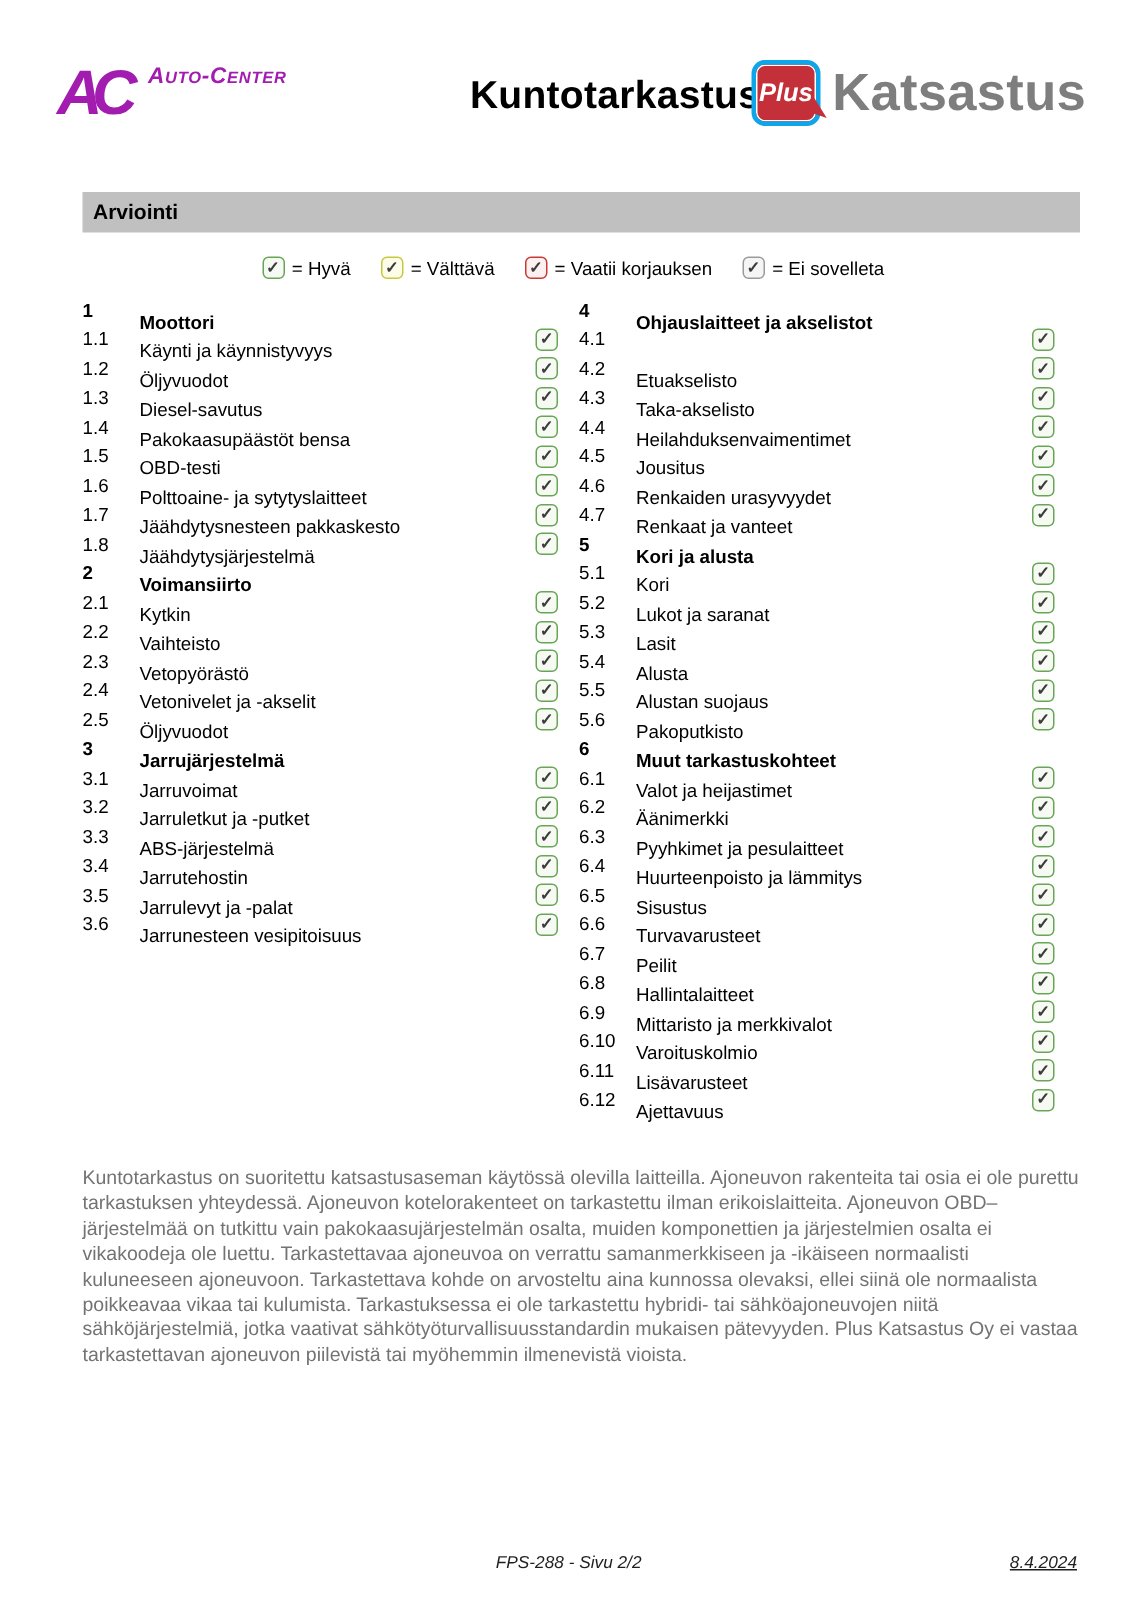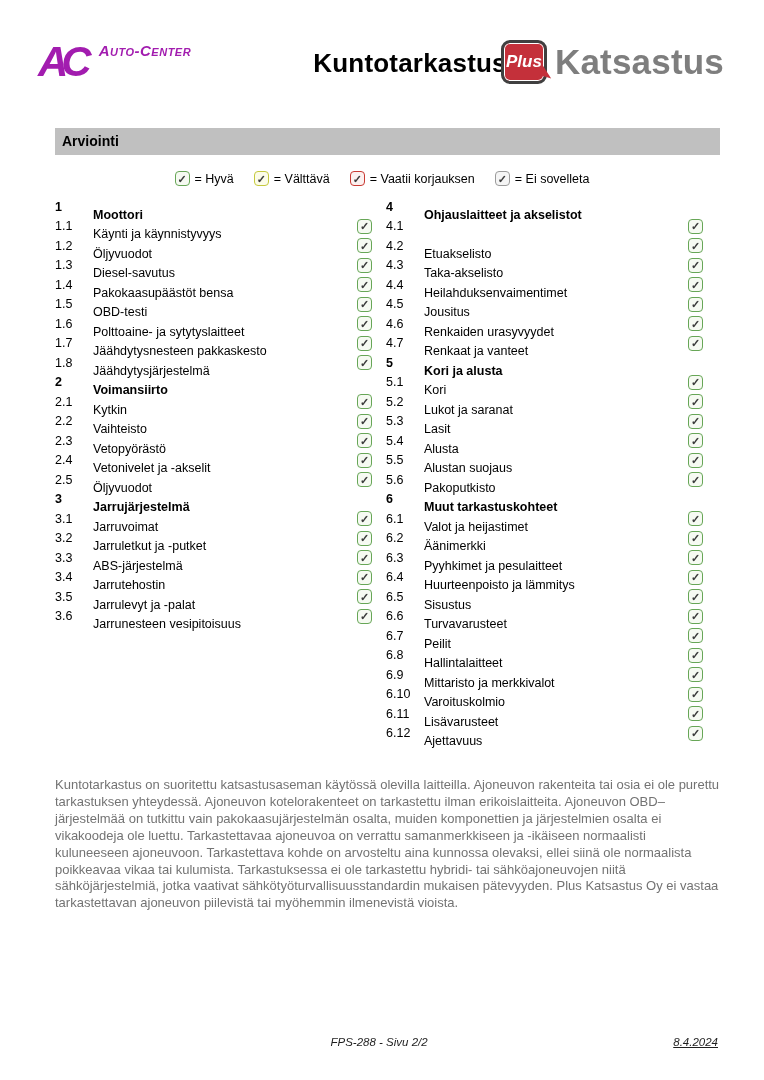--- a/index.html
+++ b/index.html
@@ -7,21 +7,21 @@
   body { font-family:"Liberation Sans", sans-serif; color:#000; }
   .page { position:relative; width:764px; height:1080px; background:#fff; overflow:hidden; }
 
   
   .header { position:absolute; top:40px; left:38px; right:40px; height:56px; }
   .ac-logo { position:absolute; left:0; top:2px; display:flex; color:#a21caf; }
   .ac-mark { font-size:42px; font-weight:bold; font-style:italic; letter-spacing:-7px; line-height:0.95; padding-right:10px; }
   .ac-name { font-size:15px; font-weight:bold; font-style:italic; font-variant:small-caps; letter-spacing:0.5px; margin-left:4px; }
   .title { position:absolute; left:50%; transform:translateX(-50%); top:8px; font-size:26px; font-weight:bold; letter-spacing:0.2px; white-space:nowrap;margin-left:29px; }
   .plus-logo { position:absolute; right:0; top:0; display:flex; align-items:center; }
-  .plus-badge { position:relative; width:46px; height:44px; background:#c4303a; border:3px solid #404040; border-radius:9px; color:#fff; font-style:italic; font-weight:bold; font-size:17px; display:flex; align-items:center; justify-content:center; box-shadow:inset 0 0 0 1px #fff; }
+  .plus-badge { position:relative; width:46px; height:44px; background:#c4303a; border:3px solid #0ea5e9; border-radius:9px; color:#fff; font-style:italic; font-weight:bold; font-size:17px; display:flex; align-items:center; justify-content:center; box-shadow:inset 0 0 0 1px #fff; }
   .plus-badge::after { content:""; position:absolute; right:-9px; bottom:4px; width:0; height:0; border-style:solid; border-width:10px 0 0 12px; border-color:transparent transparent transparent #c4303a; transform:rotate(18deg); }
   .katsastus { font-size:35px; font-weight:bold; color:#7e7e7e; margin-left:8px; letter-spacing:0.2px; }
 
   
   .section-bar { position:absolute; top:128px; left:55px; width:665px; height:27px; background:#c0c0c0; }
   .section-bar span { font-size:14px; font-weight:bold; line-height:27px; padding-left:7px; display:inline-block; }
 
   
   .legend { position:absolute; top:171px; left:0; width:100%; display:flex; justify-content:center; align-items:center; gap:20px; font-size:12.5px; }
   .legend-item { display:flex; align-items:center; gap:5px; }

